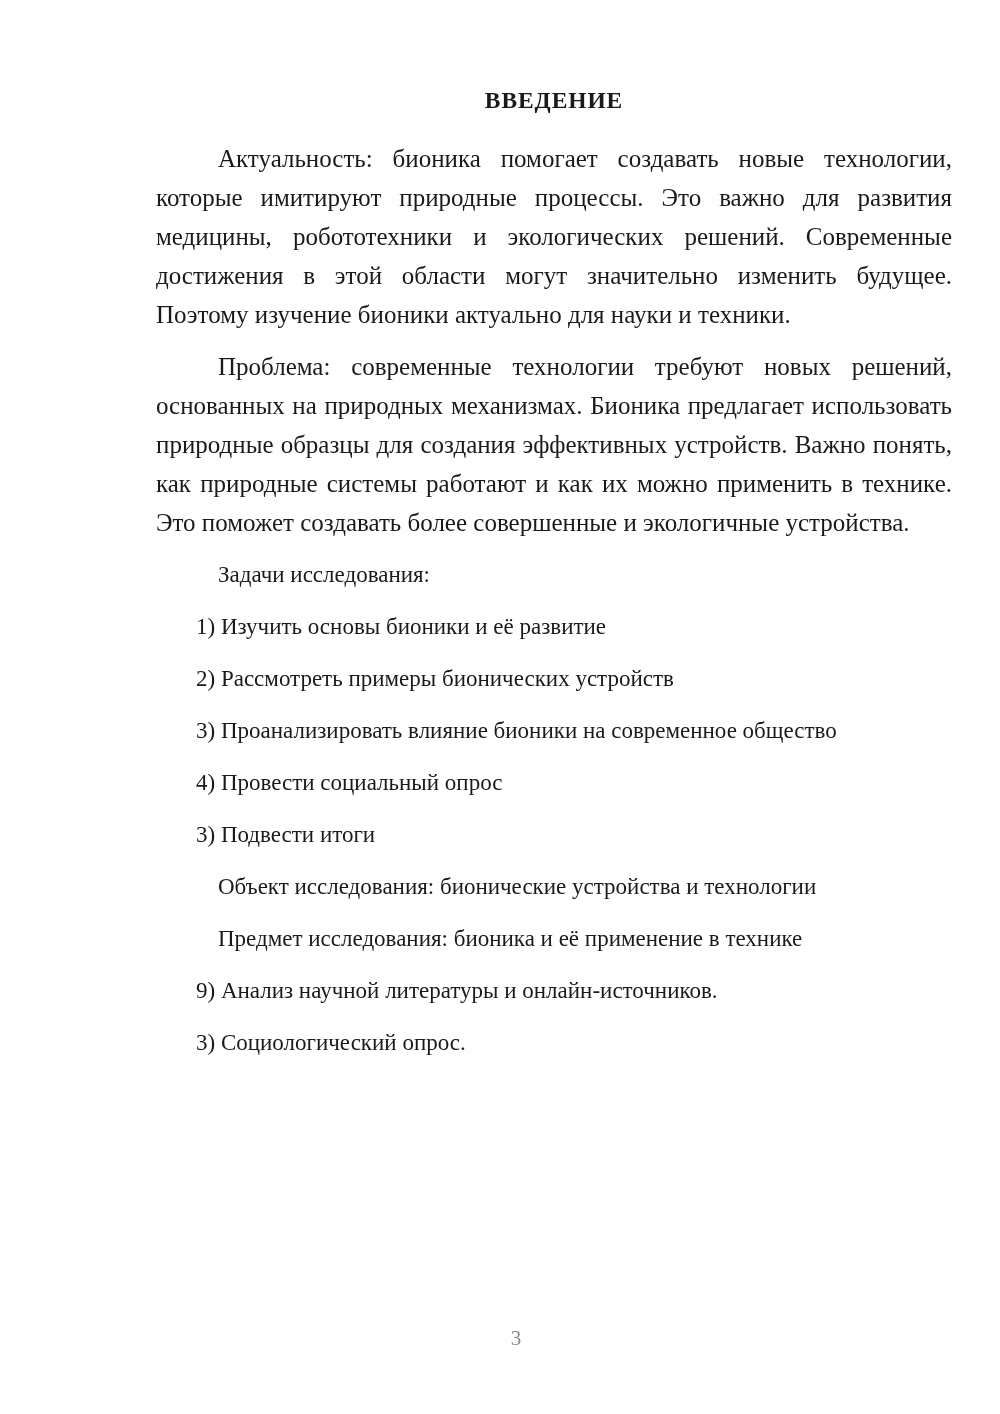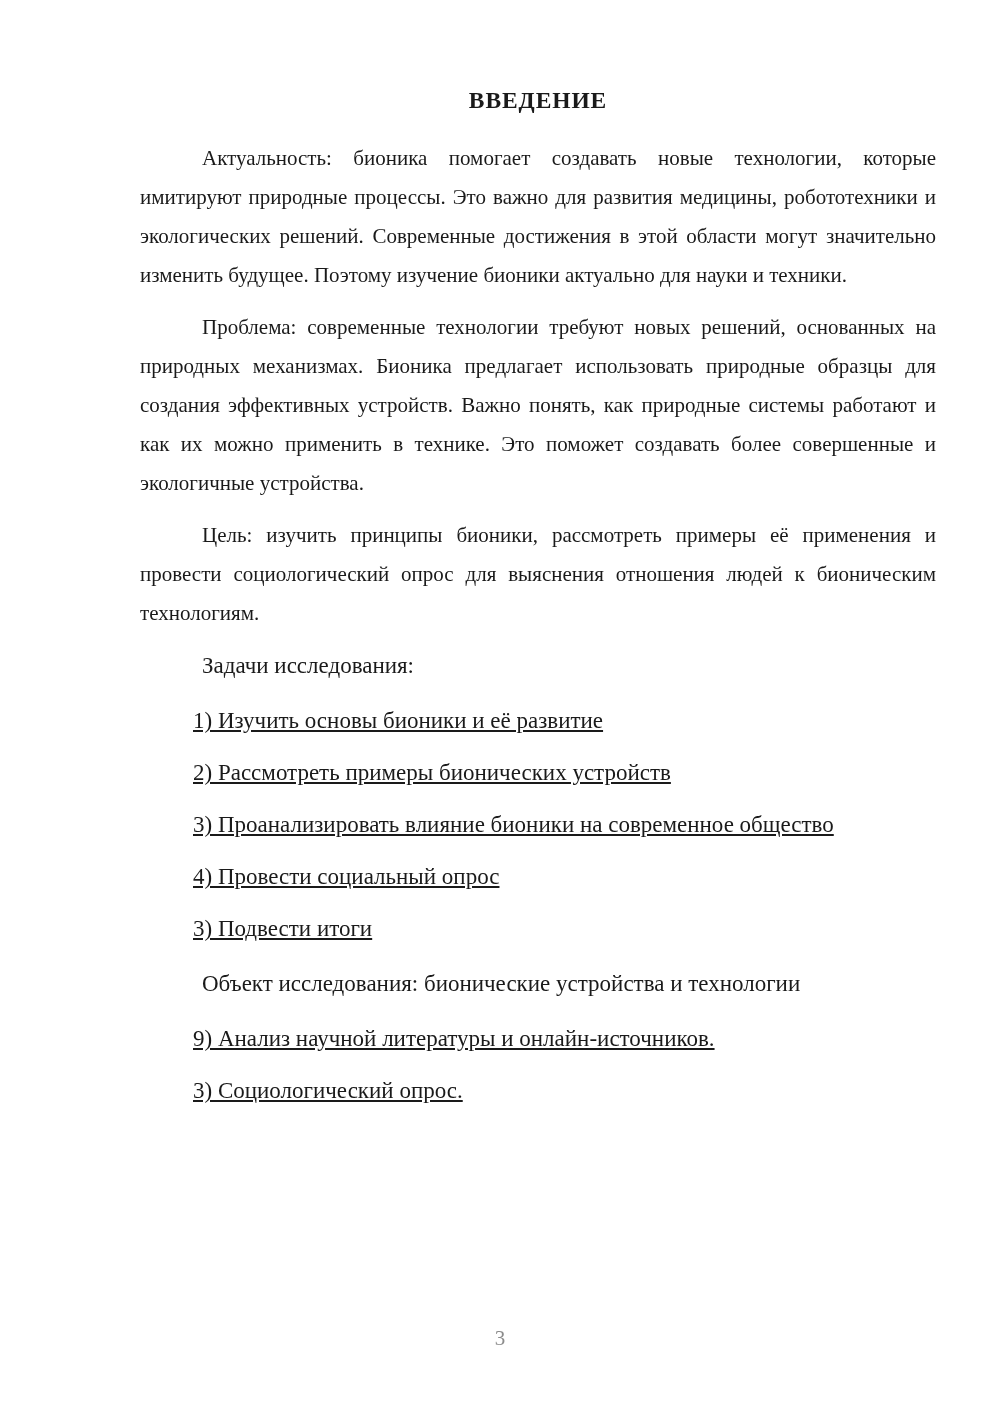--- a/index.html
+++ b/index.html
@@ -11,61 +11,60 @@
   body {
     width: 1000px;
     height: 1414px;
     position: relative;
     font-family: "Liberation Serif", "DejaVu Serif", serif;
     color: #1a1a1a;
     overflow: hidden;
   }
   .page {
     position: absolute;
-    left: 0;
+    left: 16px;
     top: 0;
     width: 896px;
     height: 1414px;
     background: #ffffff;
   }
   .content {
     position: absolute;
     left: 140px;
     top: 86px;
     width: 796px;
   }
   .doc-title {
     font-size: 23.5px;
     font-weight: bold;
     text-align: center;
     letter-spacing: 0.9px;
     margin: 0 0 24px 0;
     line-height: 1.25;
   }
   .para {
-    font-size: 21px;
+    font-size: 25px;
     line-height: 39px;
     text-align: justify;
     text-align-last: left;
     text-indent: 62px;
     margin: 0 0 13px 0;
     hyphens: none;
   }
   .lead-line {
     font-size: 23px;
     line-height: 39px;
     text-align: left;
     text-indent: 62px;
     margin: 0 0 13px 0;
   }
   .list {
     list-style: none;
-    margin: 16px;
+    margin: 3px;
     padding: 0;
-    text-decoration: underline;
   }
   .list-item {
     font-size: 23px;
     line-height: 39px;
     text-align: left;
     text-indent: 37px;
     margin: 0 0 13px 0;
   }
   .page-number {
     position: absolute;
@@ -84,34 +83,34 @@
 <div class="page">
 
   <div class="content">
 
     <h1 class="doc-title">ВВЕДЕНИЕ</h1>
 
     <p class="para">Актуальность: бионика помогает создавать новые технологии, которые имитируют природные процессы. Это важно для развития медицины, робототехники и экологических решений. Современные достижения в этой области могут значительно изменить будущее. Поэтому изучение бионики актуально для науки и техники.</p>
 
     <p class="para">Проблема: современные технологии требуют новых решений, основанных на природных механизмах. Бионика предлагает использовать природные образцы для создания эффективных устройств. Важно понять, как природные системы работают и как их можно применить в технике. Это поможет создавать более совершенные и экологичные устройства.</p>
 
-    <p class="para">Цель: изучить принципы бионики, рассмотреть примеры её применения и провести социологический опрос для выяснения отношения людей к бионическим технологиям.</p>
 
     <p class="lead-line">Задачи исследования:</p>
 
     <ul class="list">
       <li class="list-item">1) Изучить основы бионики и её развитие</li>
       <li class="list-item">2) Рассмотреть примеры бионических устройств</li>
       <li class="list-item">3) Проанализировать влияние бионики на современное общество</li>
       <li class="list-item">4) Провести социальный опрос</li>
       <li class="list-item">3) Подвести итоги</li>
     </ul>
 
     <p class="lead-line">Объект исследования: бионические устройства и технологии</p>
 
+    <p class="lead-line">Предмет исследования: бионика и её применение в технике</p>
 
 
 
     <ul class="list">
       <li class="list-item">9) Анализ научной литературы и онлайн-источников.</li>
       <li class="list-item">3) Социологический опрос.</li>
     </ul>
 
   </div>
 

